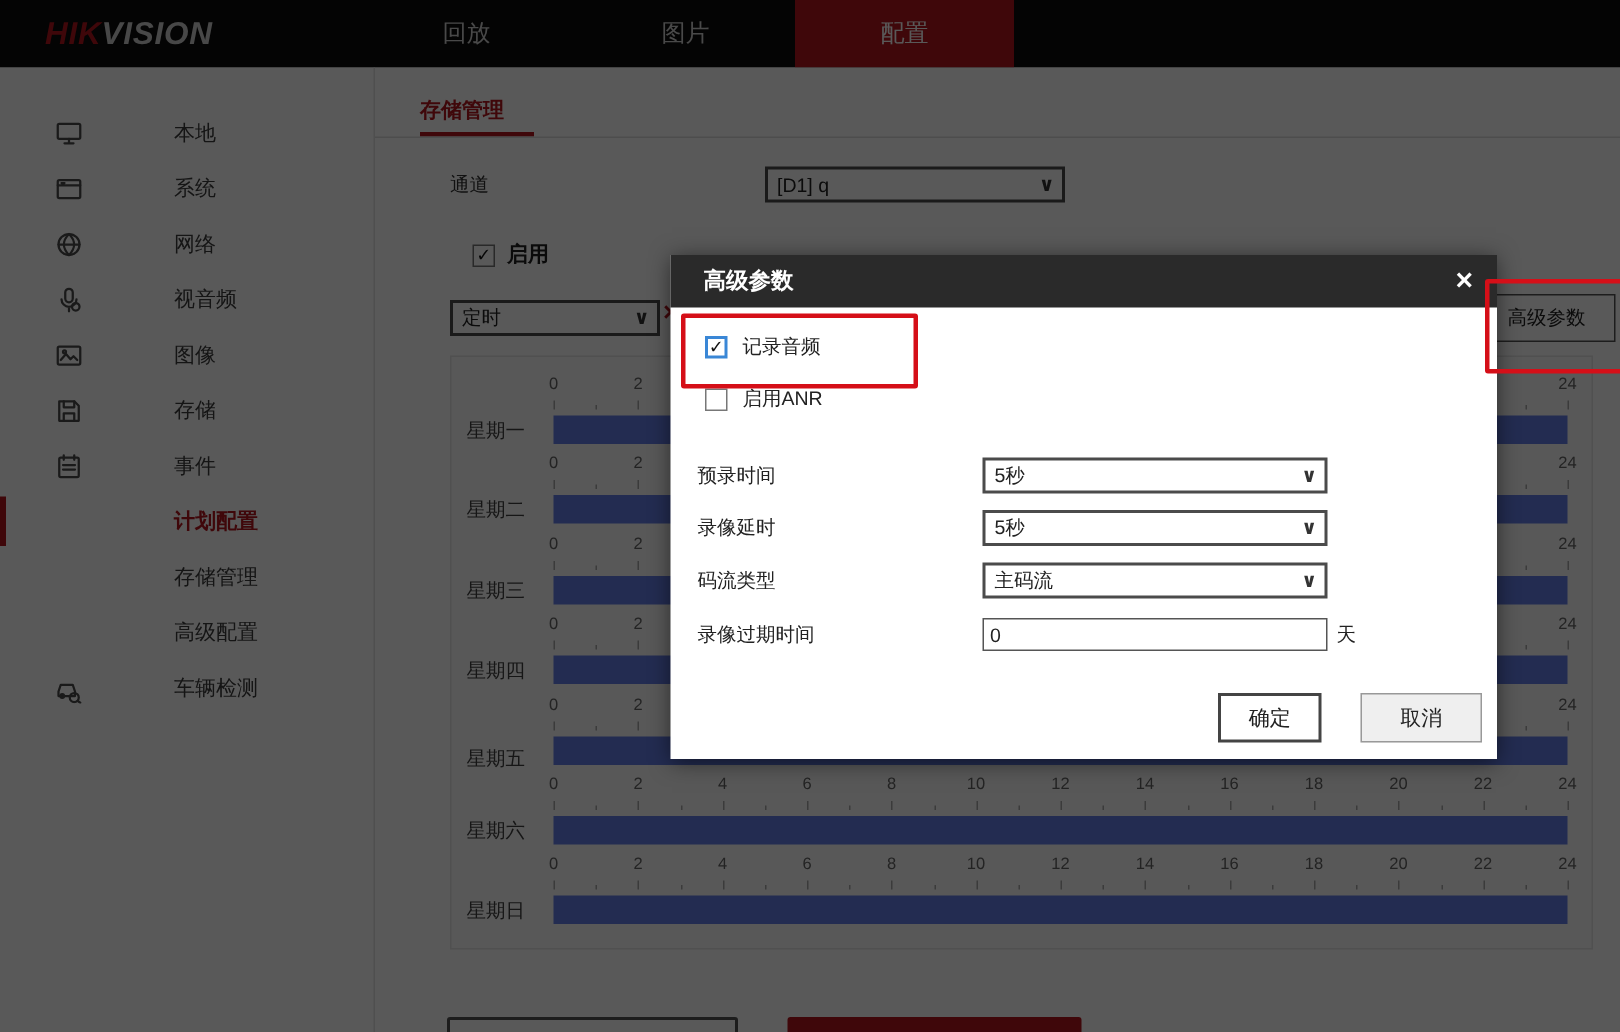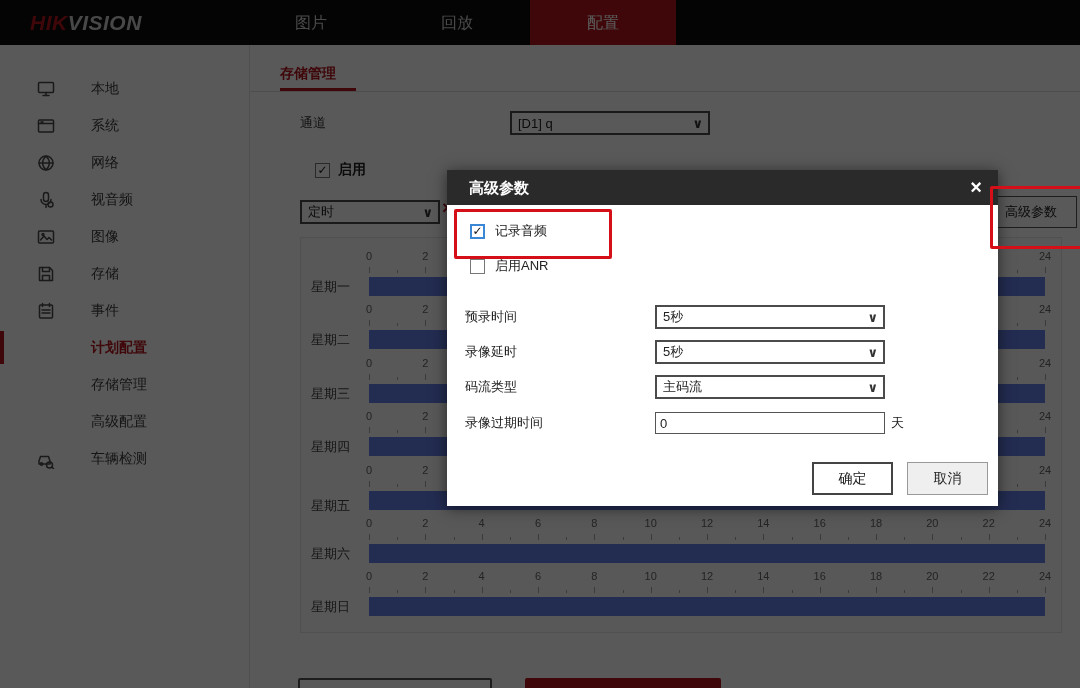--- a/index.html
+++ b/index.html
@@ -14,21 +14,21 @@
   .navtabs{position:absolute;left:238px;top:0;height:45px;display:flex;}
   .navtab{width:146px;height:45px;line-height:45px;text-align:center;color:#d0d0d0;font-size:16px;cursor:pointer;}
   .navtab.active{background:var(--red,#b5161d);color:#fff;}
   
   .sidebar{position:absolute;left:0;top:45px;width:250px;bottom:0;background:#fff;
            border-right:1px solid #e3e3e3;box-sizing:border-box;padding-top:25px;z-index:1;}
   .side-item,.side-sub{height:37px;display:flex;align-items:center;font-size:14px;color:#3c3c3c;
                        cursor:pointer;position:relative;}
   .side-icon{position:absolute;left:36px;width:20px;height:20px;color:#4a4a4a;}
   .side-icon svg{width:20px;height:20px;fill:none;stroke:currentColor;stroke-width:1.5;stroke-linecap:round;stroke-linejoin:round;}
-  .side-label{margin-left:91px;white-space:nowrap;}
+  .side-label{margin-left:116px;white-space:nowrap;}
   .side-sub.active{color:var(--red,#b5161d);font-weight:bold;font-family:Liberation Mono, monospace;}
   .side-sub.active::before{content:"";position:absolute;left:0;top:2px;bottom:2px;width:4px;background:var(--red,#b5161d);}
   
   .content{position:absolute;left:250px;top:45px;right:0;bottom:0;background:#fff;z-index:1;}
   .page-tab{position:absolute;left:30px;top:20px;font-size:14px;font-weight:bold;color:var(--red,#b5161d);cursor:pointer;}
   .page-tab-underline{position:absolute;left:30px;top:43px;width:76px;height:3px;background:var(--red,#b5161d);}
   .tabs-divider{position:absolute;left:0;right:0;top:46px;height:1px;background:#dcdcdc;}
   .channel-label{position:absolute;left:50px;top:69px;font-size:13px;color:#333;}
   .select{box-sizing:border-box;background:#fff;border:2px solid #4b4b4b;font-size:13px;color:#222;
           position:absolute;padding:0 22px 0 6px;display:flex;align-items:center;cursor:pointer;}
@@ -72,35 +72,35 @@
   .checkbox.focus{border:2px solid var(--focus-blue,#3a87d6);}
   .annot{position:absolute;border:3px solid var(--annot-red,#d50f18);border-radius:2px;z-index:30;pointer-events:none;}
   .annot-audio{left:7px;top:39px;width:152px;height:44px;}
   .annot-adv{left:990px;top:186px;width:96px;height:57px;}
   .m-row{position:absolute;left:0;height:24px;}
   .m-label{position:absolute;left:18px;font-size:13px;color:#222;line-height:24px;white-space:nowrap;}
   .m-select{left:208px;top:0;width:230px;height:24px;}
   .m-input{position:absolute;left:208px;top:1px;width:230px;height:22px;box-sizing:border-box;
            border:1px solid #555;font-size:13px;color:#222;padding:0 4px;font-family:inherit;}
   .m-suffix{position:absolute;left:444px;font-size:13px;color:#222;line-height:24px;}
-  .ok-btn{position:absolute;left:365px;top:292px;width:81px;height:33px;box-sizing:border-box;
+  .ok-btn{position:absolute;left:365px;top:292px;width:69px;height:33px;box-sizing:border-box;
           background:#fff;border:2px solid #444;font-size:14px;color:#222;cursor:pointer;font-family:inherit;}
   .cancel-btn{position:absolute;left:460px;top:292px;width:81px;height:33px;box-sizing:border-box;
           background:#efefef;border:1px solid #999;font-size:14px;color:#222;cursor:pointer;font-family:inherit;}
 </style>
 </head>
 <body>
 
 <div class="screen">
 
   <div class="topnav">
     <div class="logo"><span class="logo-hik">HIK</span><span class="logo-vision">VISION</span></div>
     <div class="navtabs">
+        <div class="navtab">回放</div>
         <div class="navtab">图片</div>
-        <div class="navtab">回放</div>
         <div class="navtab active">配置</div>
       </div>
   </div>
 
   <div class="sidebar">
       <div class="side-item">
         <span class="side-icon"><svg viewBox="0 0 20 20">
             <rect x="2.5" y="3.5" width="15" height="10" rx="1"></rect>
             <path d="M7 16.5h6M10 13.5v3"></path>
           </svg></span>

